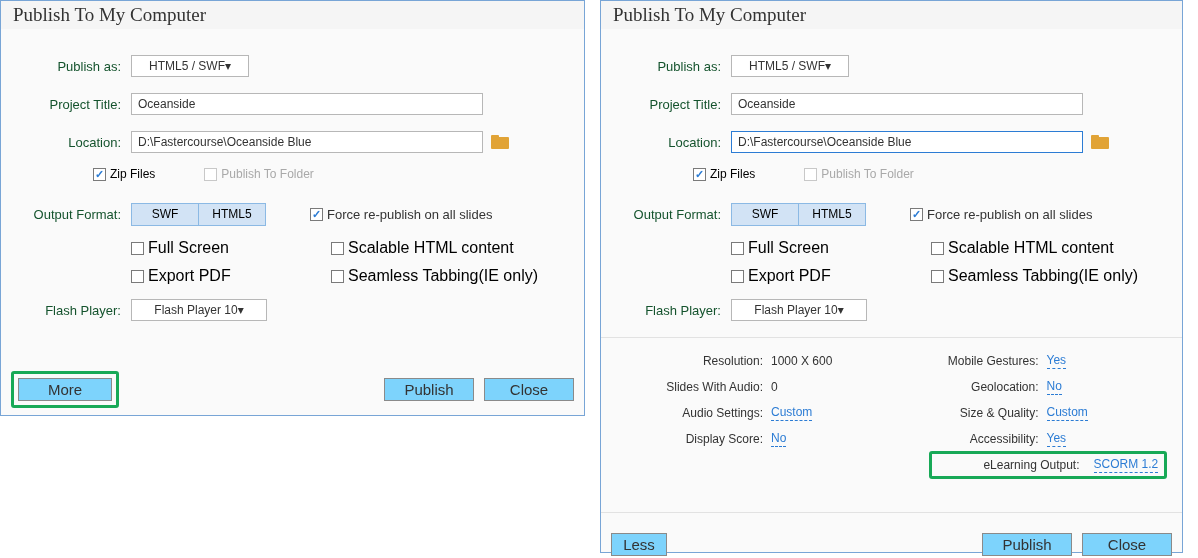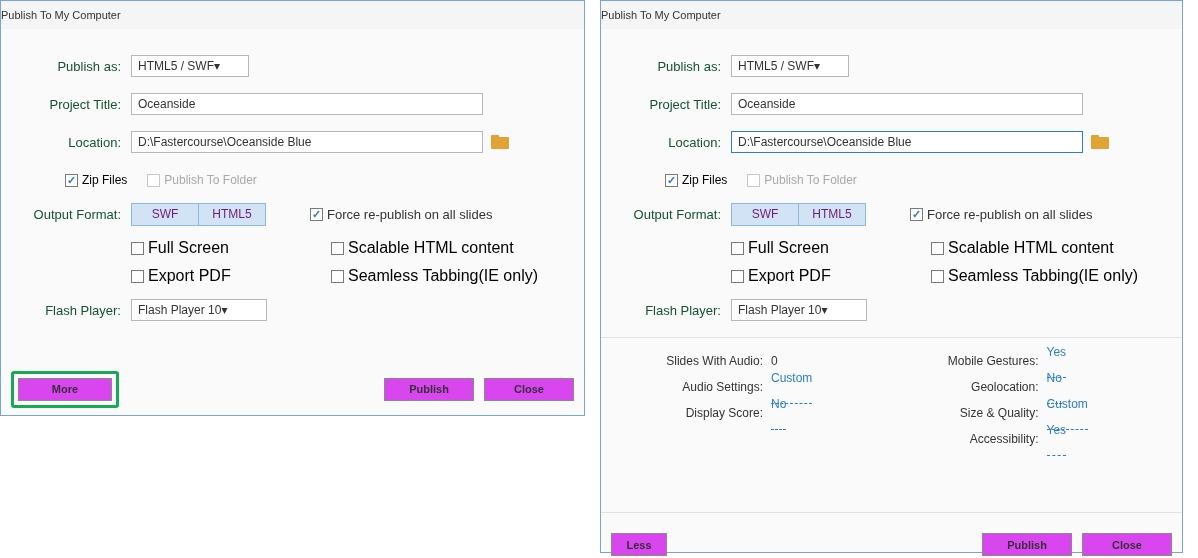--- a/index.html
+++ b/index.html
@@ -5,61 +5,61 @@
   * { box-sizing: border-box; font-family: "Segoe UI", Tahoma, sans-serif; }
   body { margin:0; padding:0; width:1198px; height:558px; background:#fff; }
   .wrap { display:flex; width:1198px; height:558px; }
 
   .dlg { border:1px solid #78a5d6; background:#fafafa; position:relative; }
   .dlg.left  { width:585px; height:416px; margin-right:15px; }
   .dlg.right { width:583px; height:553px; }
 
   .title {
     height:28px; line-height:28px;
-    padding-left:0; font-size:11px; color:#333; background:#f5f5f5;
+    padding-left:12px; font-size:19px; color:#333; background:#f5f5f5;font-family:Liberation Serif, serif;
   }
 
   .form-row { display:flex; align-items:center; height:38px; font-size:13px; color:#333; }
   .label { width:130px; text-align:right; padding-right:10px; color:#14532d; }
 
   .select {
     height:22px; border:1px solid #b7b7b7; background:#fff;
-    display:flex; align-items:center; justify-content:flex-start;
+    display:flex; align-items:center; justify-content:center;
     padding:0 6px; font-size:12px; color:#333; cursor:pointer;
   }
   .select .arrow { color:#333; }
 
   .textbox {
     height:22px; border:1px solid #b7b7b7; background:#fff;
     padding:0 6px; font-size:12px; color:#333; display:flex; align-items:center;
   }
   .textbox.focus { border:1px solid #2c7cd4; }
 
-  .inline-checks { display:flex; align-items:flex-end; height:26px; padding-left:64px; font-size:12px; gap:20px; margin-bottom:8px; }
+  .inline-checks { display:flex; align-items:center; height:26px; padding-left:92px; font-size:12px; gap:49px; margin-bottom:8px; }
   .check { display:flex; align-items:center; gap:4px; }
   .box { width:13px; height:13px; border:1px solid #7a7a7a; background:#fff; display:flex; align-items:center; justify-content:center; font-size:11px; font-weight:bold; color:#2c7cd4; line-height:1; }
   .box.checked::before { content:"✓"; }
   .check.disabled { color:#a9a9a9; }
   .check.disabled .box { border-color:#c8c8c8; }
 
   .toggle-grp { display:flex; }
-  .toggle-btn { width:68px; height:23px; border:1px solid #b7b7b7; background:#fcfcfc; display:flex; align-items:center; justify-content:center; font-size:12px; color:#701a75; }
+  .toggle-btn { width:68px; height:23px; border:1px solid #b7b7b7; background:#fcfcfc; display:flex; align-items:center; justify-content:center; font-size:12px; color:#000000; }
   .toggle-btn.active { background:#d2e3f5; border-color:#8bb9e4; }
   .toggle-btn + .toggle-btn { margin-left:-1px; }
 
   .opt-cols { display:flex; padding-left:130px; gap:30px; }
   .opt-col  { display:flex; flex-direction:column; gap:10px; font-size:16px; }
 
   .folder-icon { width:18px; height:14px; display:inline-block; position:relative; margin-left:8px; }
   .folder-icon::before { content:""; position:absolute; top:2px; left:0; width:18px; height:12px; background:#e1a336; border-radius:1px; }
   .folder-icon::after  { content:""; position:absolute; top:0; left:0; width:8px; height:4px; background:#e1a336; border-radius:1px 1px 0 0; }
 
   .btn {
-    height:23px; min-width:84px; border:1px solid #8a8a8a; background:#d946ef;
-    display:flex; align-items:center; justify-content:center; font-size:11px; color:#333;font-weight:bold;
+    height:23px; min-width:84px; border:1px solid #8a8a8a; background:#7dd3fc;
+    display:flex; align-items:center; justify-content:center; font-size:15px; color:#333;
   }
   .btn.primary { min-width:90px;}
   .btn.small { min-width:56px; }
 
   .btn.highlight-box { border:none; }
 
   .hl { border:3px solid #18a957; border-radius:3px; }
 
   .button-bar { position:absolute; bottom:10px; left:0; right:0; display:flex; align-items:center; padding:0 10px; }
   .button-bar .spacer { flex:1; }
@@ -69,21 +69,21 @@
   .more-area {
     border-top:1px solid #e2e2e2; margin-top:8px; padding-top:10px;
     font-size:12px; color:#333;
   }
   .more-grid { display:flex; gap:10px; }
   .more-col { flex:1; }
   .more-row { display:flex; height:26px; align-items:center; }
   .more-label { text-align:right; padding-right:8px; color:#333; }
   .more-col.left-col .more-label { width:170px; }
   .more-col.right-col .more-label { width:150px; }
-  .link { color:#2c7cd4; border-bottom:1px dashed #2c7cd4; cursor:pointer; padding-bottom:18px; }
+  .link { color:#2c7cd4; border-bottom:1px dashed #2c7cd4; cursor:pointer; padding-bottom:1px; }
   .val  { color:#333; }
   .hl-inline { display:inline-flex; align-items:center; padding:3px 6px; }
   .hl-inline .more-label { width:auto; margin-right:6px; }
 </style>
 </head>
 <body>
 
 <div class="wrap">
 
   <div class="dlg left">
@@ -262,20 +262,24 @@
         <div class="select" style="width:136px;">
           <span>Flash Player 10</span>
           <span class="arrow">▾</span>
         </div>
       </div>
 
       <div class="more-area">
         <div class="more-grid">
           <div class="more-col left-col">
             <div class="more-row">
+              <div class="more-label">Resolution:</div>
+              <div class="val">1000 X 600</div>
+            </div>
+            <div class="more-row">
               <div class="more-label">Slides With Audio:</div>
               <div class="val">0</div>
             </div>
             <div class="more-row">
               <div class="more-label">Audio Settings:</div>
               <span class="link">Custom</span>
             </div>
             <div class="more-row">
               <div class="more-label">Display Score:</div>
               <span class="link">No</span>
@@ -290,20 +294,26 @@
               <div class="more-label">Geolocation:</div>
               <span class="link">No</span>
             </div>
             <div class="more-row">
               <div class="more-label">Size &amp; Quality:</div>
               <span class="link">Custom</span>
             </div>
             <div class="more-row">
               <div class="more-label">Accessibility:</div>
               <span class="link">Yes</span>
+            </div>
+            <div class="more-row" style="padding-left:32px;">
+              <span class="hl hl-inline">
+                <span class="more-label">eLearning Output:</span>
+                <span class="link">SCORM 1.2</span>
+              </span>
             </div>
           </div>
         </div>
       </div>
     </div>
 
     <div class="button-bar">
       <div class="btn small">Less</div>
       <div class="spacer"></div>
       <div class="btn primary">Publish</div>

